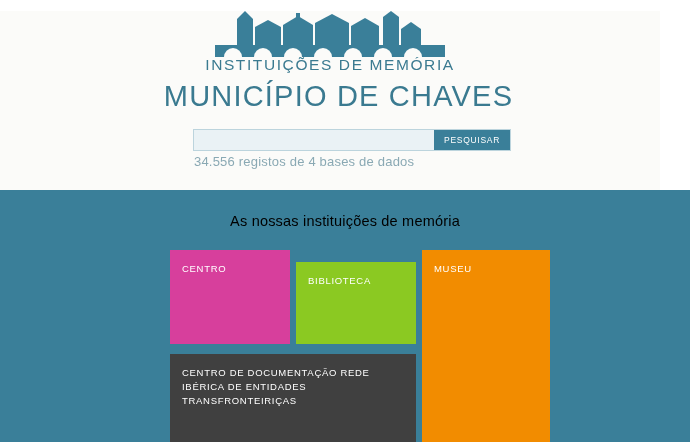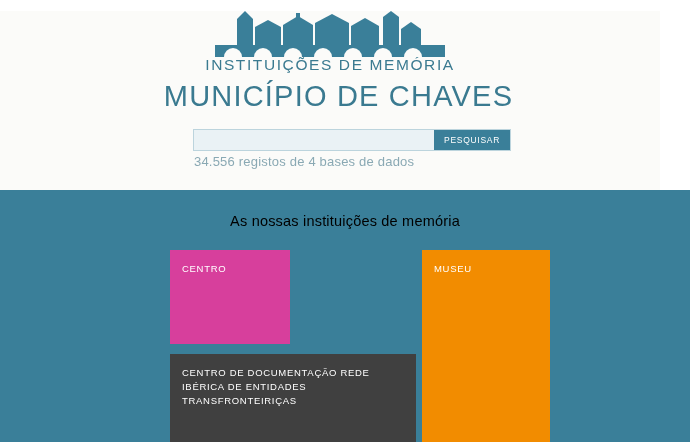--- a/index.html
+++ b/index.html
@@ -198,20 +198,23 @@
     <div class="search-meta">34.556 registos de 4 bases de dados</div>
   </div>
 
   <div class="panel">
     <div class="panel-title">As nossas instituições de memória</div>
 
     <div class="tiles">
       <div class="tile tile-arquivo">
         <span class="tile-label">CENTRO</span>
       </div>
+      <div class="tile tile-biblioteca">
+        <span class="tile-label">BIBLIOTECA</span>
+      </div>
       <div class="tile tile-museu">
         <span class="tile-label">MUSEU</span>
       </div>
       <div class="tile tile-centro">
         <span class="tile-label">CENTRO DE DOCUMENTAÇÃO REDE IBÉRICA DE ENTIDADES TRANSFRONTEIRIÇAS</span>
       </div>
     </div>
   </div>
 
 </div>

